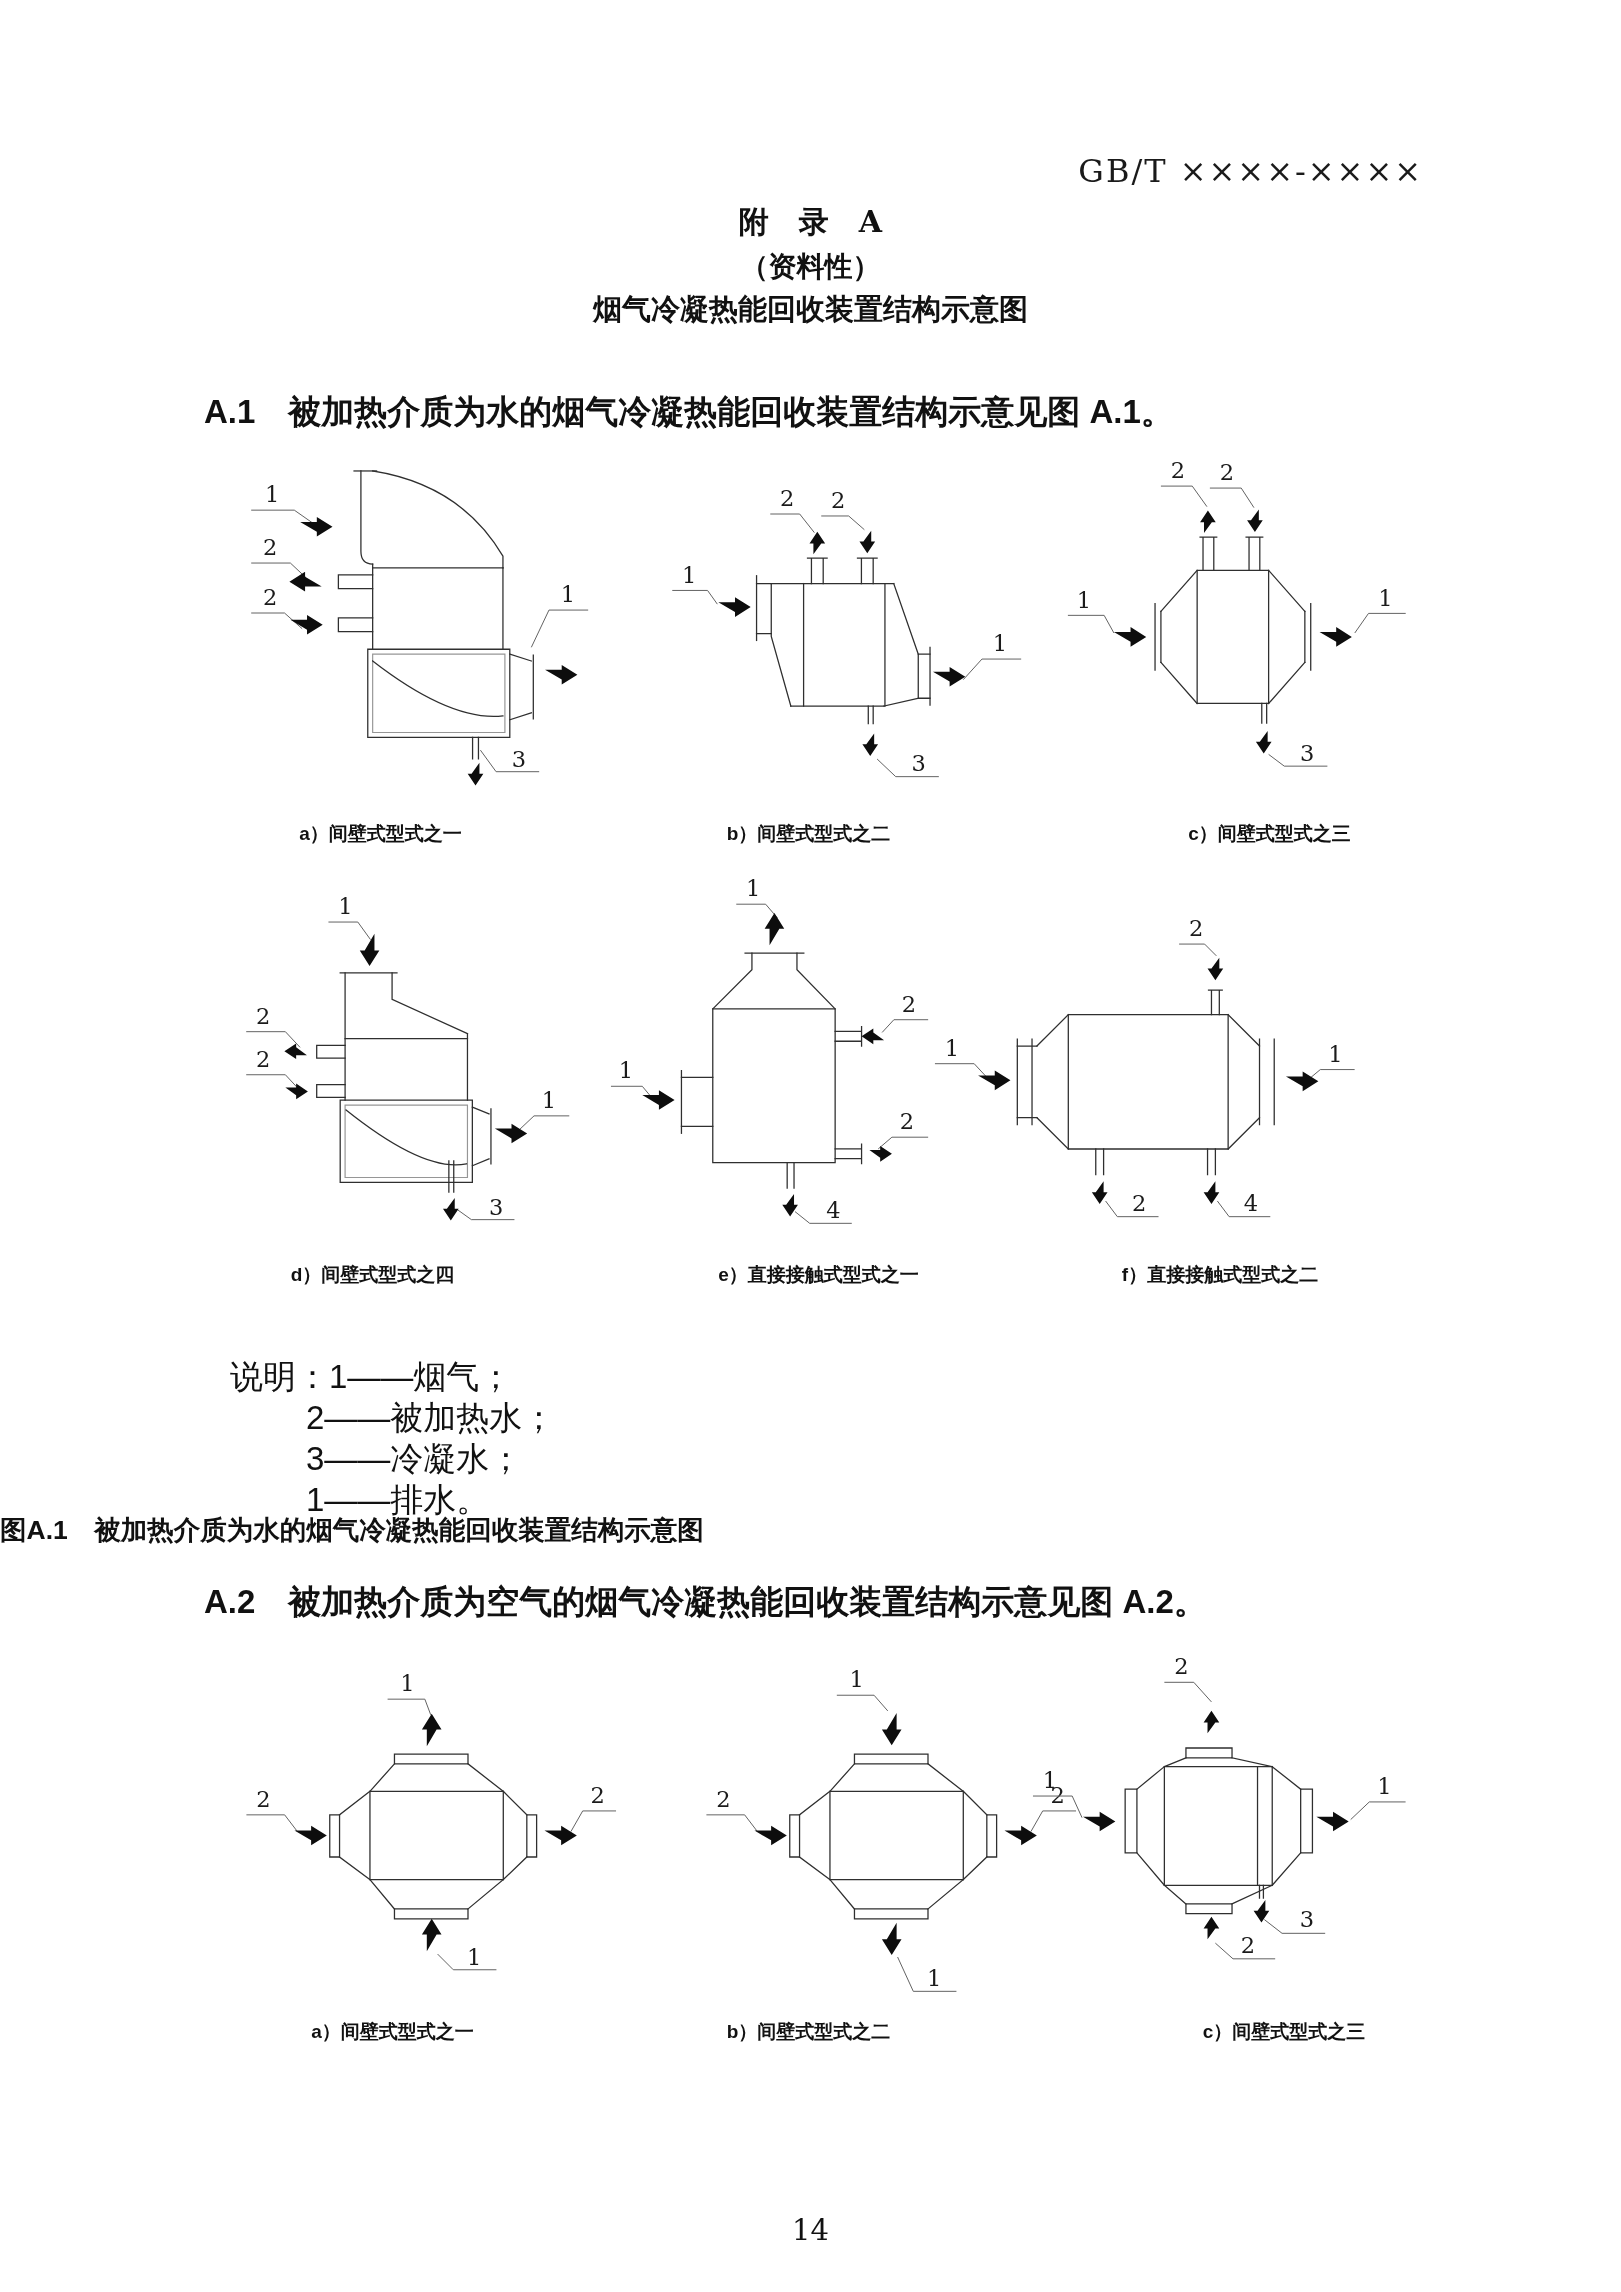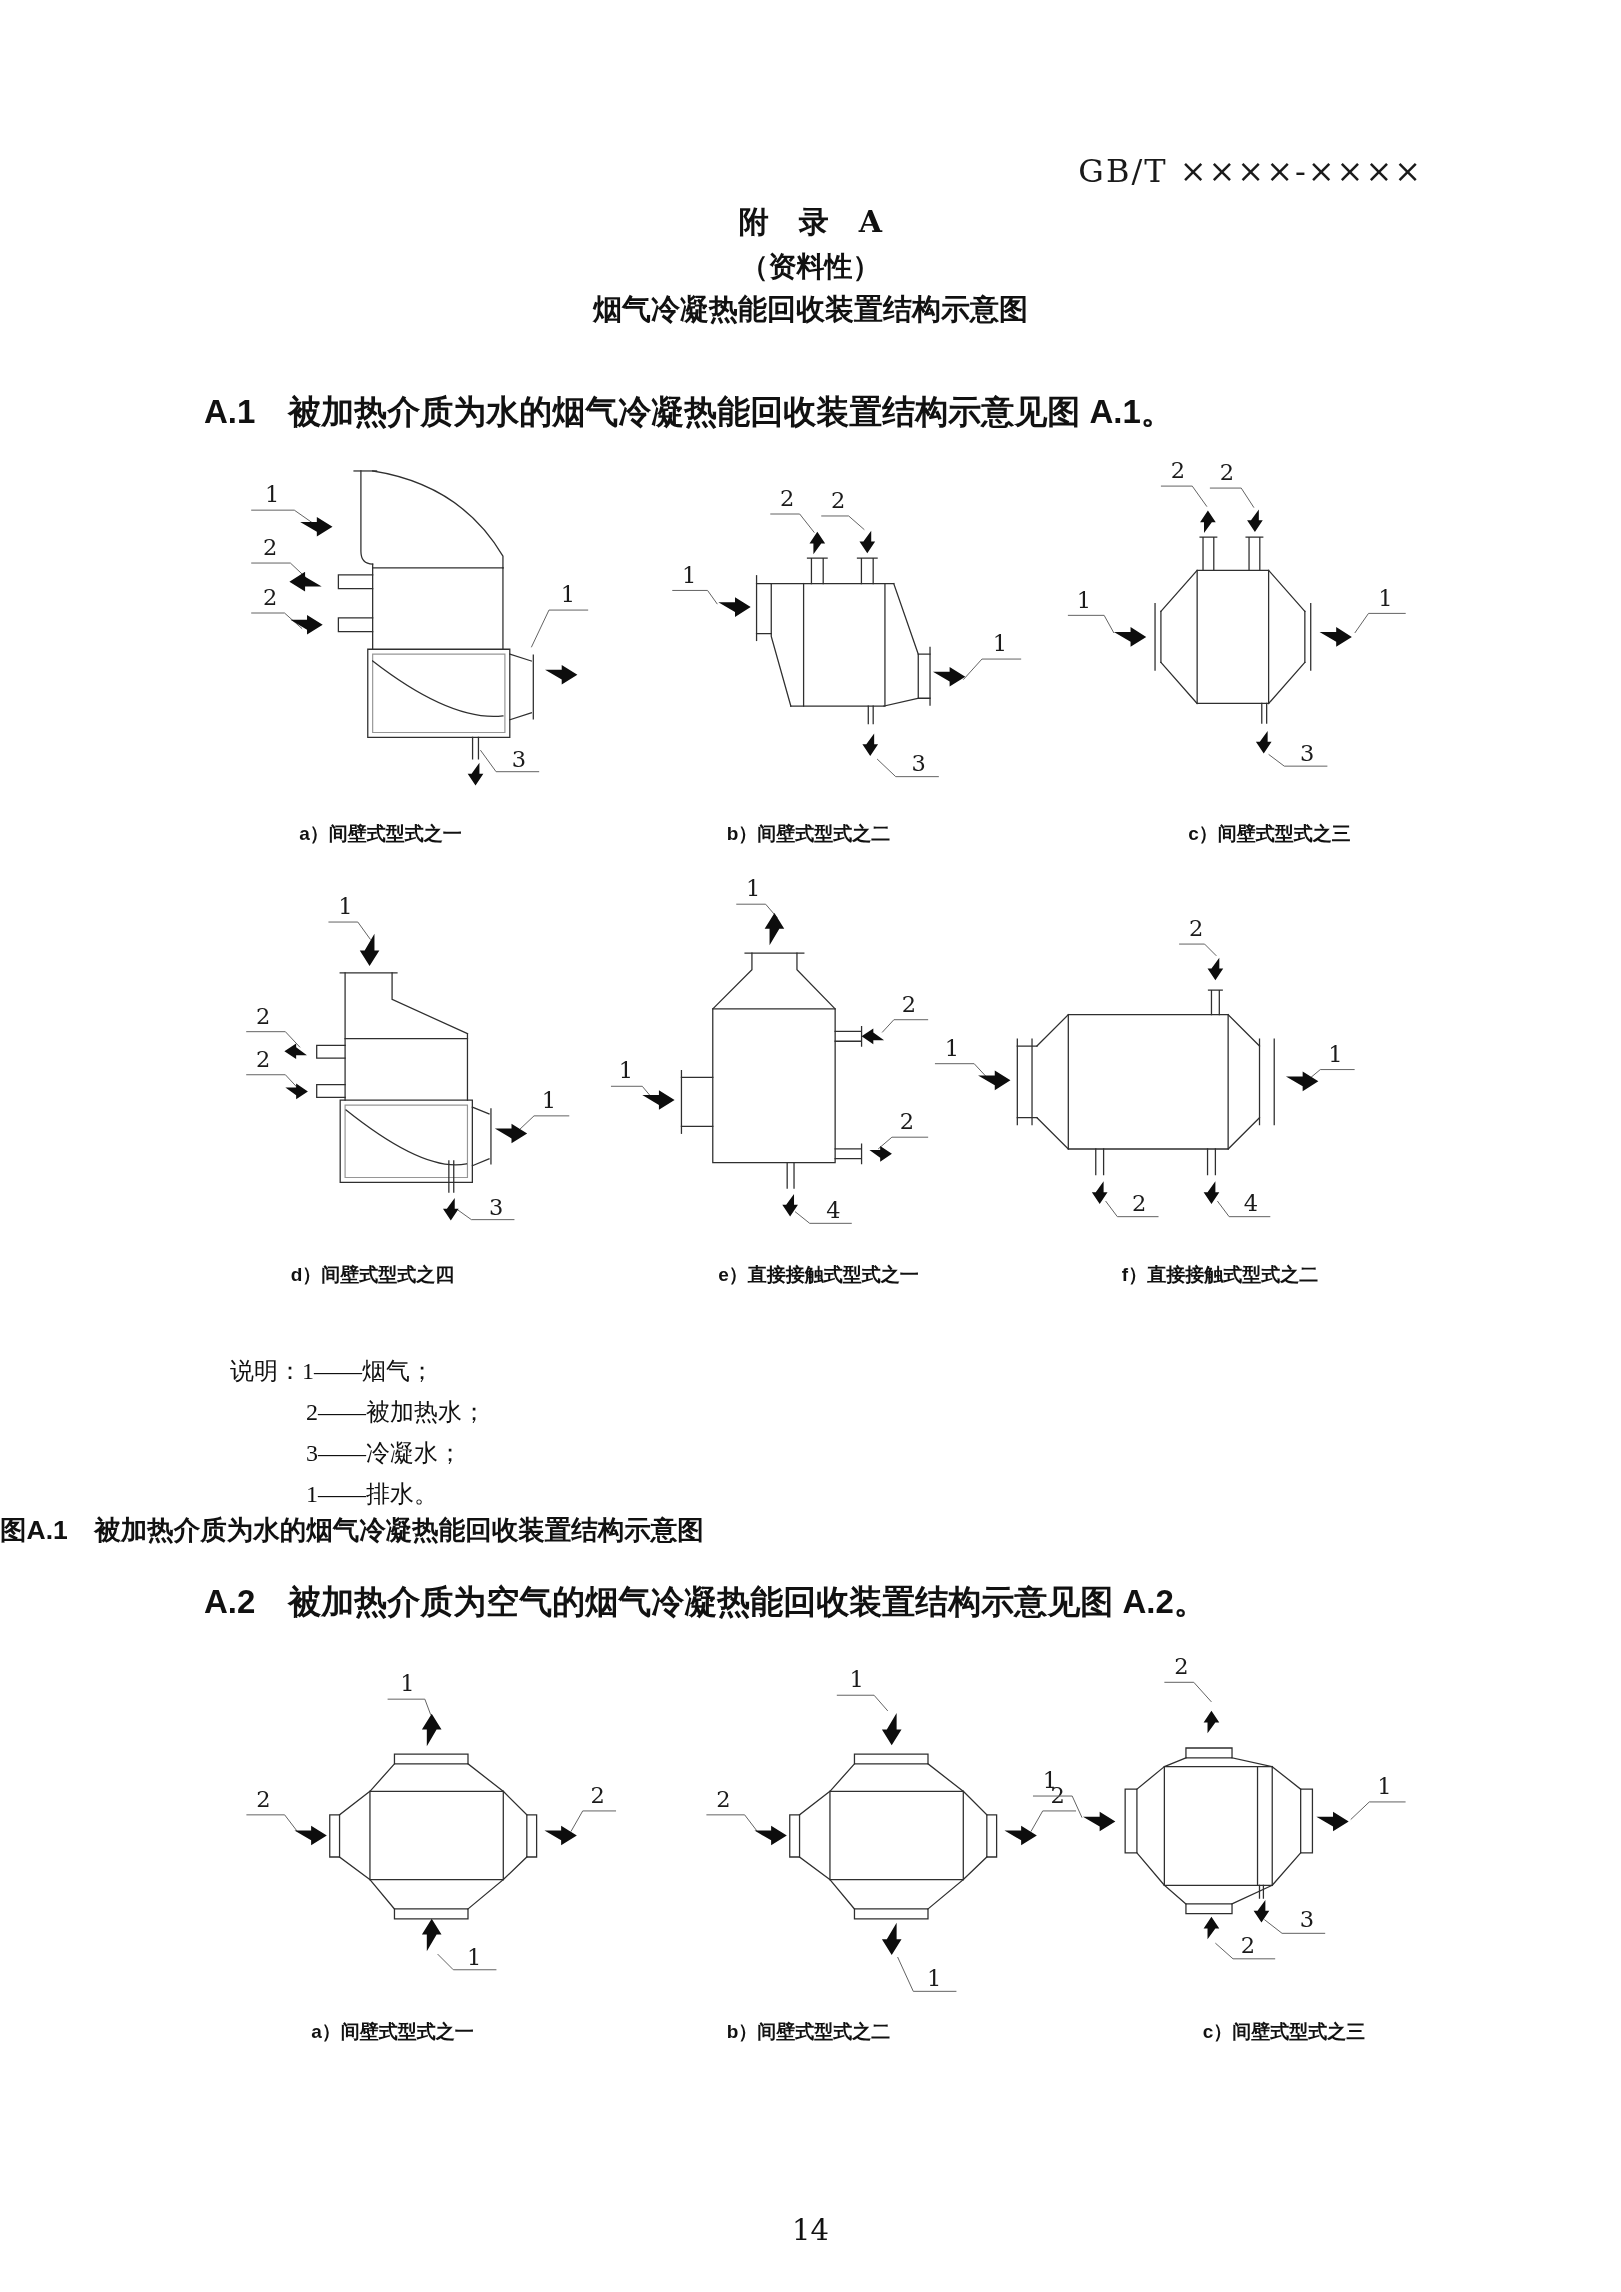--- a/index.html
+++ b/index.html
@@ -9,21 +9,21 @@
   }
   .abs { position:absolute; }
   .center { left:0; right:0; text-align:center; }
   .hdr { font-family:"DejaVu Serif", serif; font-size:32px; letter-spacing:2px; color:#1a1a1a; }
   .t1 { font-family:"DejaVu Serif", serif; font-weight:700; font-size:30px; white-space:pre; }
   .t2 { font-weight:700; font-size:28px; }
   .t3 { font-weight:700; font-size:29px; }
   .h-sec { font-weight:700; font-size:33px; white-space:pre; }
   .cap { font-weight:700; font-size:19px; text-align:center; white-space:pre; }
   .fig-cap { font-weight:700; font-size:26.5px; text-align:left; white-space:pre; }
-  .legend-line { font-family:Liberation Serif, serif; font-size:24px; white-space:pre; }
+  .legend-line { font-family:Liberation Sans, sans-serif; font-size:33px; white-space:pre; }
   .pgnum { font-family:"DejaVu Serif", serif; font-size:29px; text-align:center; }
   svg.dwg { position:absolute; overflow:visible; }
   .ln path { stroke:#2f2f2f; stroke-width:1.3; fill:none; stroke-linecap:square; }
   .ln path.in2 { stroke:#969696; stroke-width:1.2; }
   .ld polyline { stroke:#5f5f5f; stroke-width:1; fill:none; }
   .num text { font-family:"DejaVu Serif", serif; font-size:23px; fill:#1b1b1b; }
   .arr { fill:#0d0d0d; }
 </style>
 </head>
 <body>

